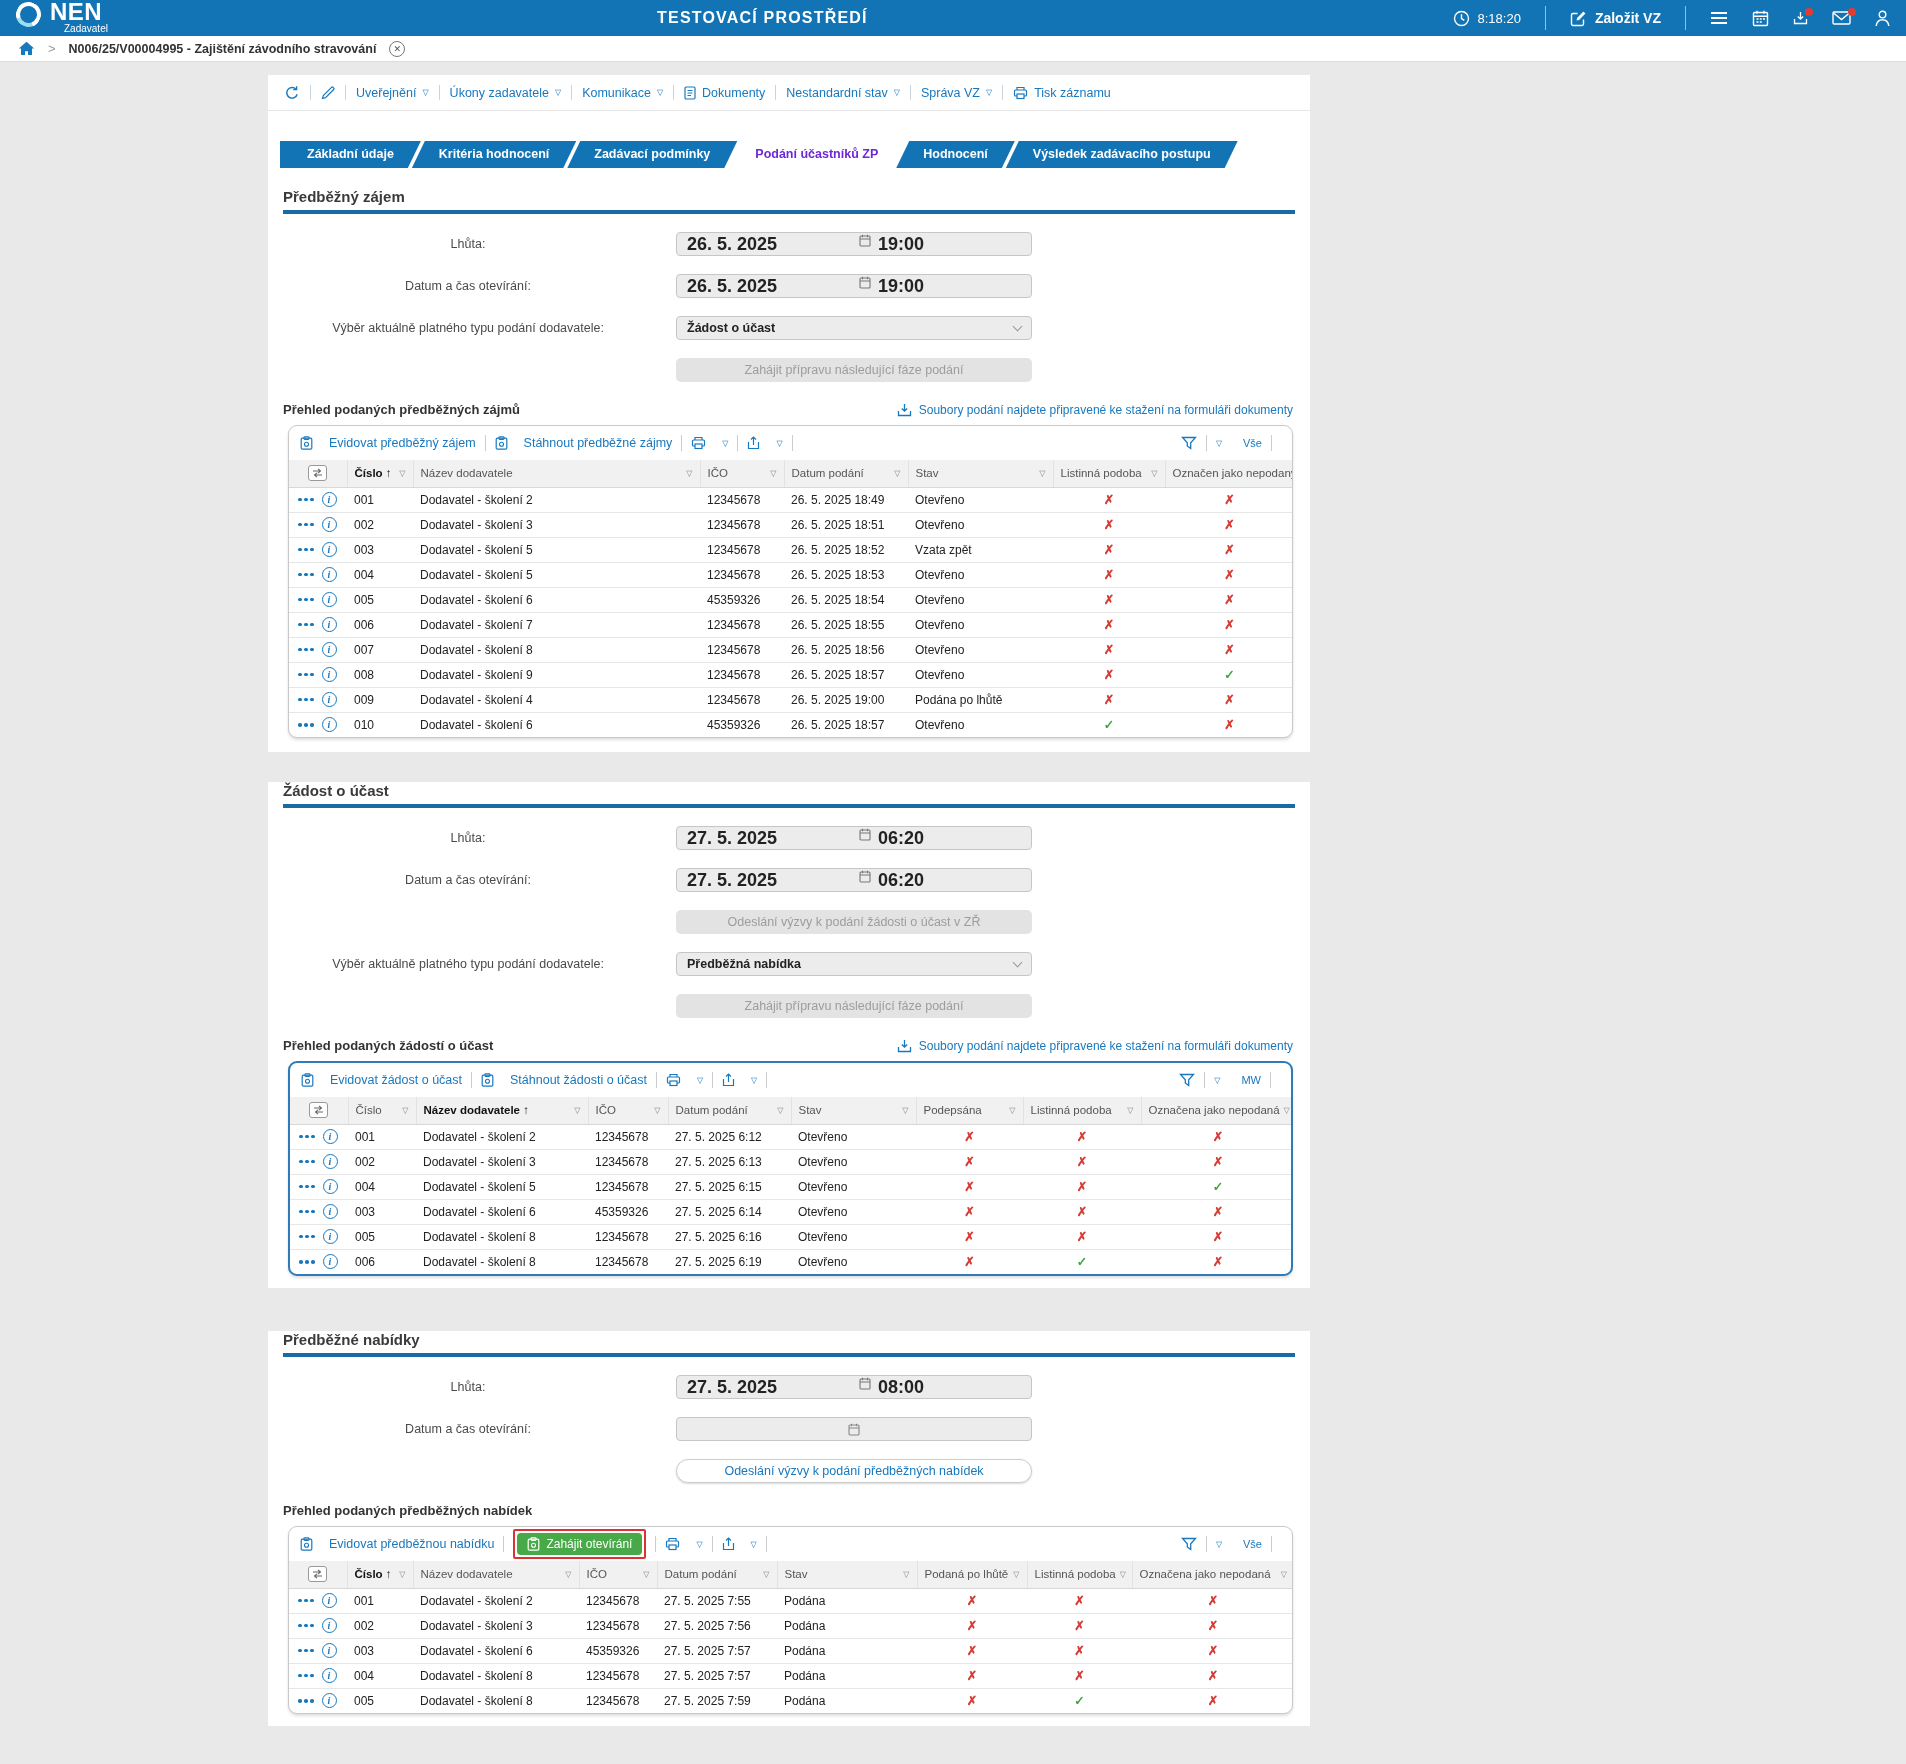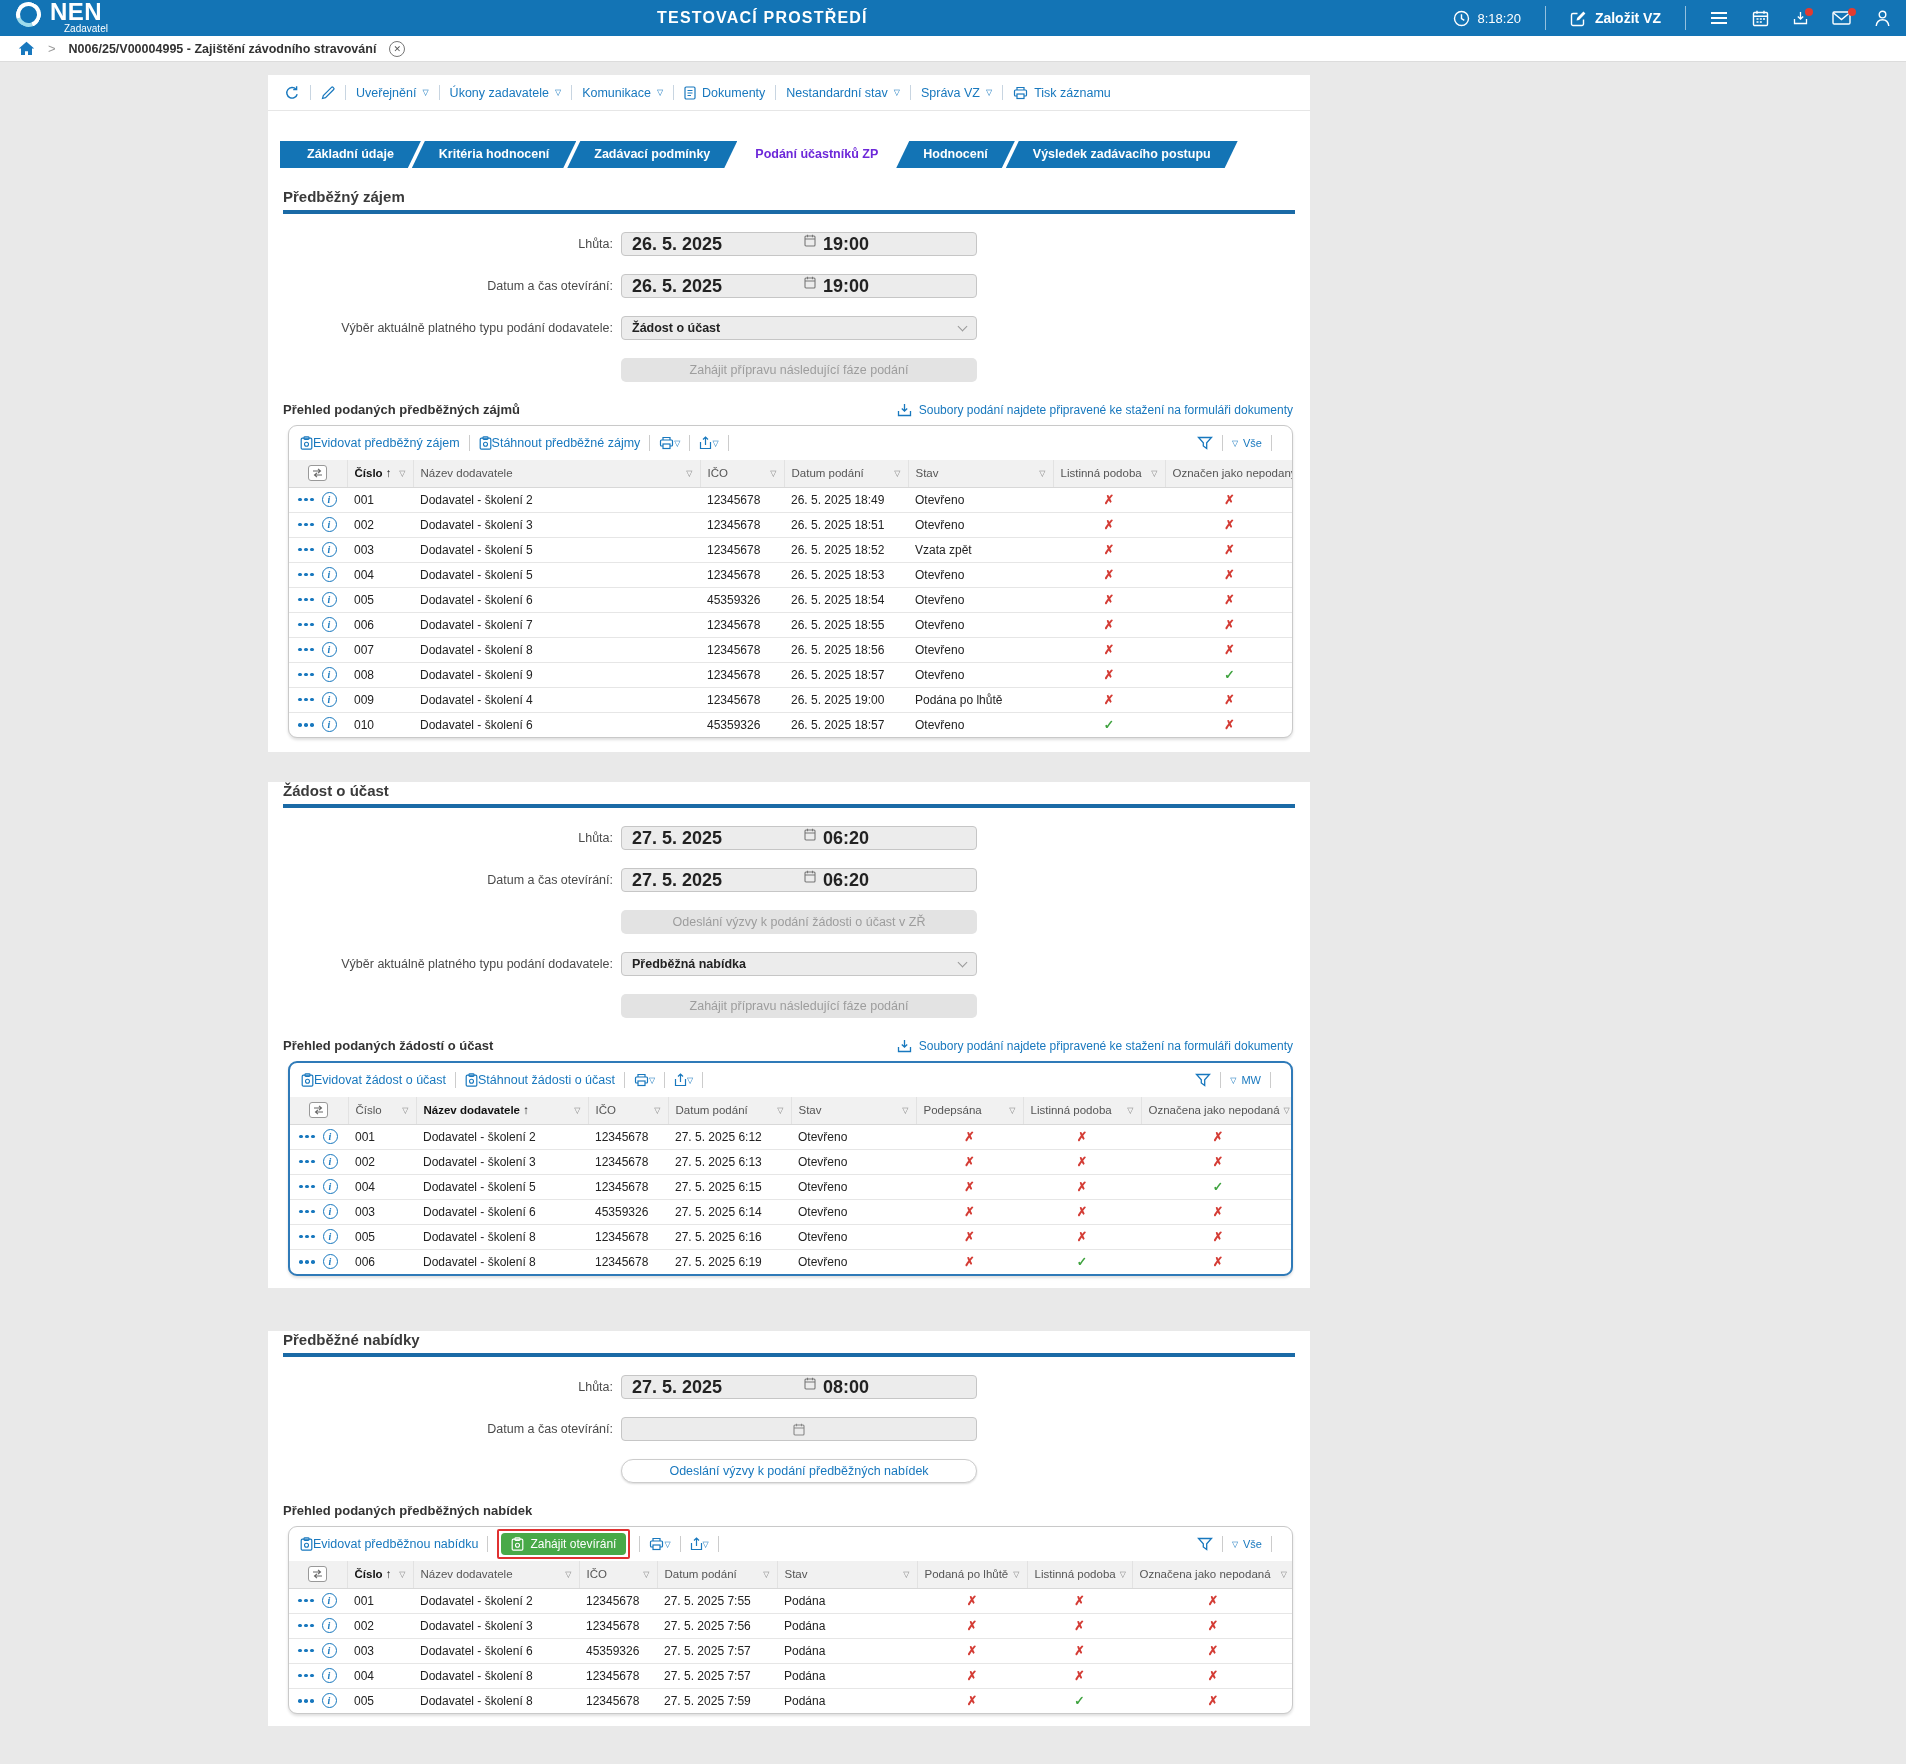--- a/index.html
+++ b/index.html
@@ -46,41 +46,41 @@
        clip-path:polygon(13px 0,100% 0,calc(100% - 13px) 100%,0 100%);margin-left:-9px}
   .tab:first-child{clip-path:polygon(0 0,100% 0,calc(100% - 13px) 100%,0 100%);margin-left:0}
   .tab.active{background:#fff;color:#6d28d9}
 
   
   .section-title{font-size:15px;font-weight:bold;color:#3a3a3a;margin:20px 15px 0}
   #block2 .section-title,#block3 .section-title{margin-top:10px}
   .section-rule{height:4px;background:#1a6aa6;margin:5px 15px 0}
 
   .form-row{display:flex;align-items:center;margin-top:18px}
-  .f-label{width:353px;text-align:right;padding-right:8px;font-size:12.5px;color:#4a4a4a}
+  .f-label{width:408px;text-align:center;padding-right:8px;font-size:12.5px;color:#4a4a4a}
   .f-field{width:356px;height:24px}
   .date-field{display:flex;align-items:center;background:#ececec;border:1px solid #c6c6c6;border-radius:4px;font-weight:bold;font-size:18px;color:#222}
   .df-date{flex:1;padding-left:10px}
   .df-time{flex:1;display:flex;align-items:flex-start;gap:7px;color:#222}
   .df-time .ic{color:#777}
   .date-field.empty{justify-content:center;color:#888}
   .sel-field{display:flex;align-items:center;justify-content:space-between;background:#ececec;border:1px solid #c6c6c6;border-radius:4px;font-weight:bold;font-size:12.5px;color:#222;padding:0 10px;cursor:pointer}
   .chev{width:7px;height:7px;border-right:1.5px solid #999;border-bottom:1.5px solid #999;transform:rotate(45deg);margin-top:-4px}
   .btn-gray{background:#e3e3e3;border:none;border-radius:5px;color:#9d9d9d;font-size:12.5px;display:flex;align-items:center;justify-content:center;font-family:inherit}
   .btn-line{background:#fff;border:1px solid #ccc;border-radius:12px;color:#1878be;font-size:12.5px;display:flex;align-items:center;justify-content:center;box-shadow:0 1px 2px rgba(0,0,0,.15);cursor:pointer;font-family:inherit}
 
   .overview{display:flex;justify-content:space-between;align-items:center;margin:20px 17px 0 15px}
   .ov-title{font-size:13px;font-weight:bold;color:#333}
   .ov-link{display:flex;align-items:center;gap:7px;color:#1878be;font-size:12px;cursor:pointer}
 
   
   .grid-box{margin:8px 17px 0 20px;border:1px solid #c9c9c9;border-radius:9px;overflow:hidden;background:#fff;box-shadow:0 2px 3px rgba(0,0,0,.13)}
   .grid-box.selected{border:2px solid #2f7ab8}
   .g-toolbar{display:flex;align-items:center;height:34px;padding:0 11px;color:#1878be;font-size:12.5px}
-  .g-link{display:flex;align-items:center;gap:0;cursor:pointer;white-space:nowrap}
+  .g-link{display:flex;align-items:center;gap:16px;cursor:pointer;white-space:nowrap}
   .g-sep{width:1px;height:16px;background:#ccc;margin:0 9px;flex:none}
   .g-right{margin-left:auto;display:flex;align-items:center}
   .g-right .flabel{font-size:11px;margin-left:5px}
   .red-box{border:2px solid #e03131;padding:2px;border-radius:2px}
   .btn-green{display:flex;align-items:center;gap:6px;background:#48a948;color:#fff;font-size:12px;padding:4px 10px;border-radius:4px;cursor:pointer;white-space:nowrap}
 
   table{width:100%;border-collapse:collapse;table-layout:fixed;font-size:12px}
   th{background:#f1f1f1;font-weight:normal;color:#555;height:27px;padding:0 7px;border-bottom:1px solid #d8d8d8;border-left:1px solid #e2e2e2;font-size:11.5px;white-space:nowrap;overflow:hidden}
   th:first-child{border-left:none}
   .th-in{display:flex;align-items:center;justify-content:space-between;gap:4px}

